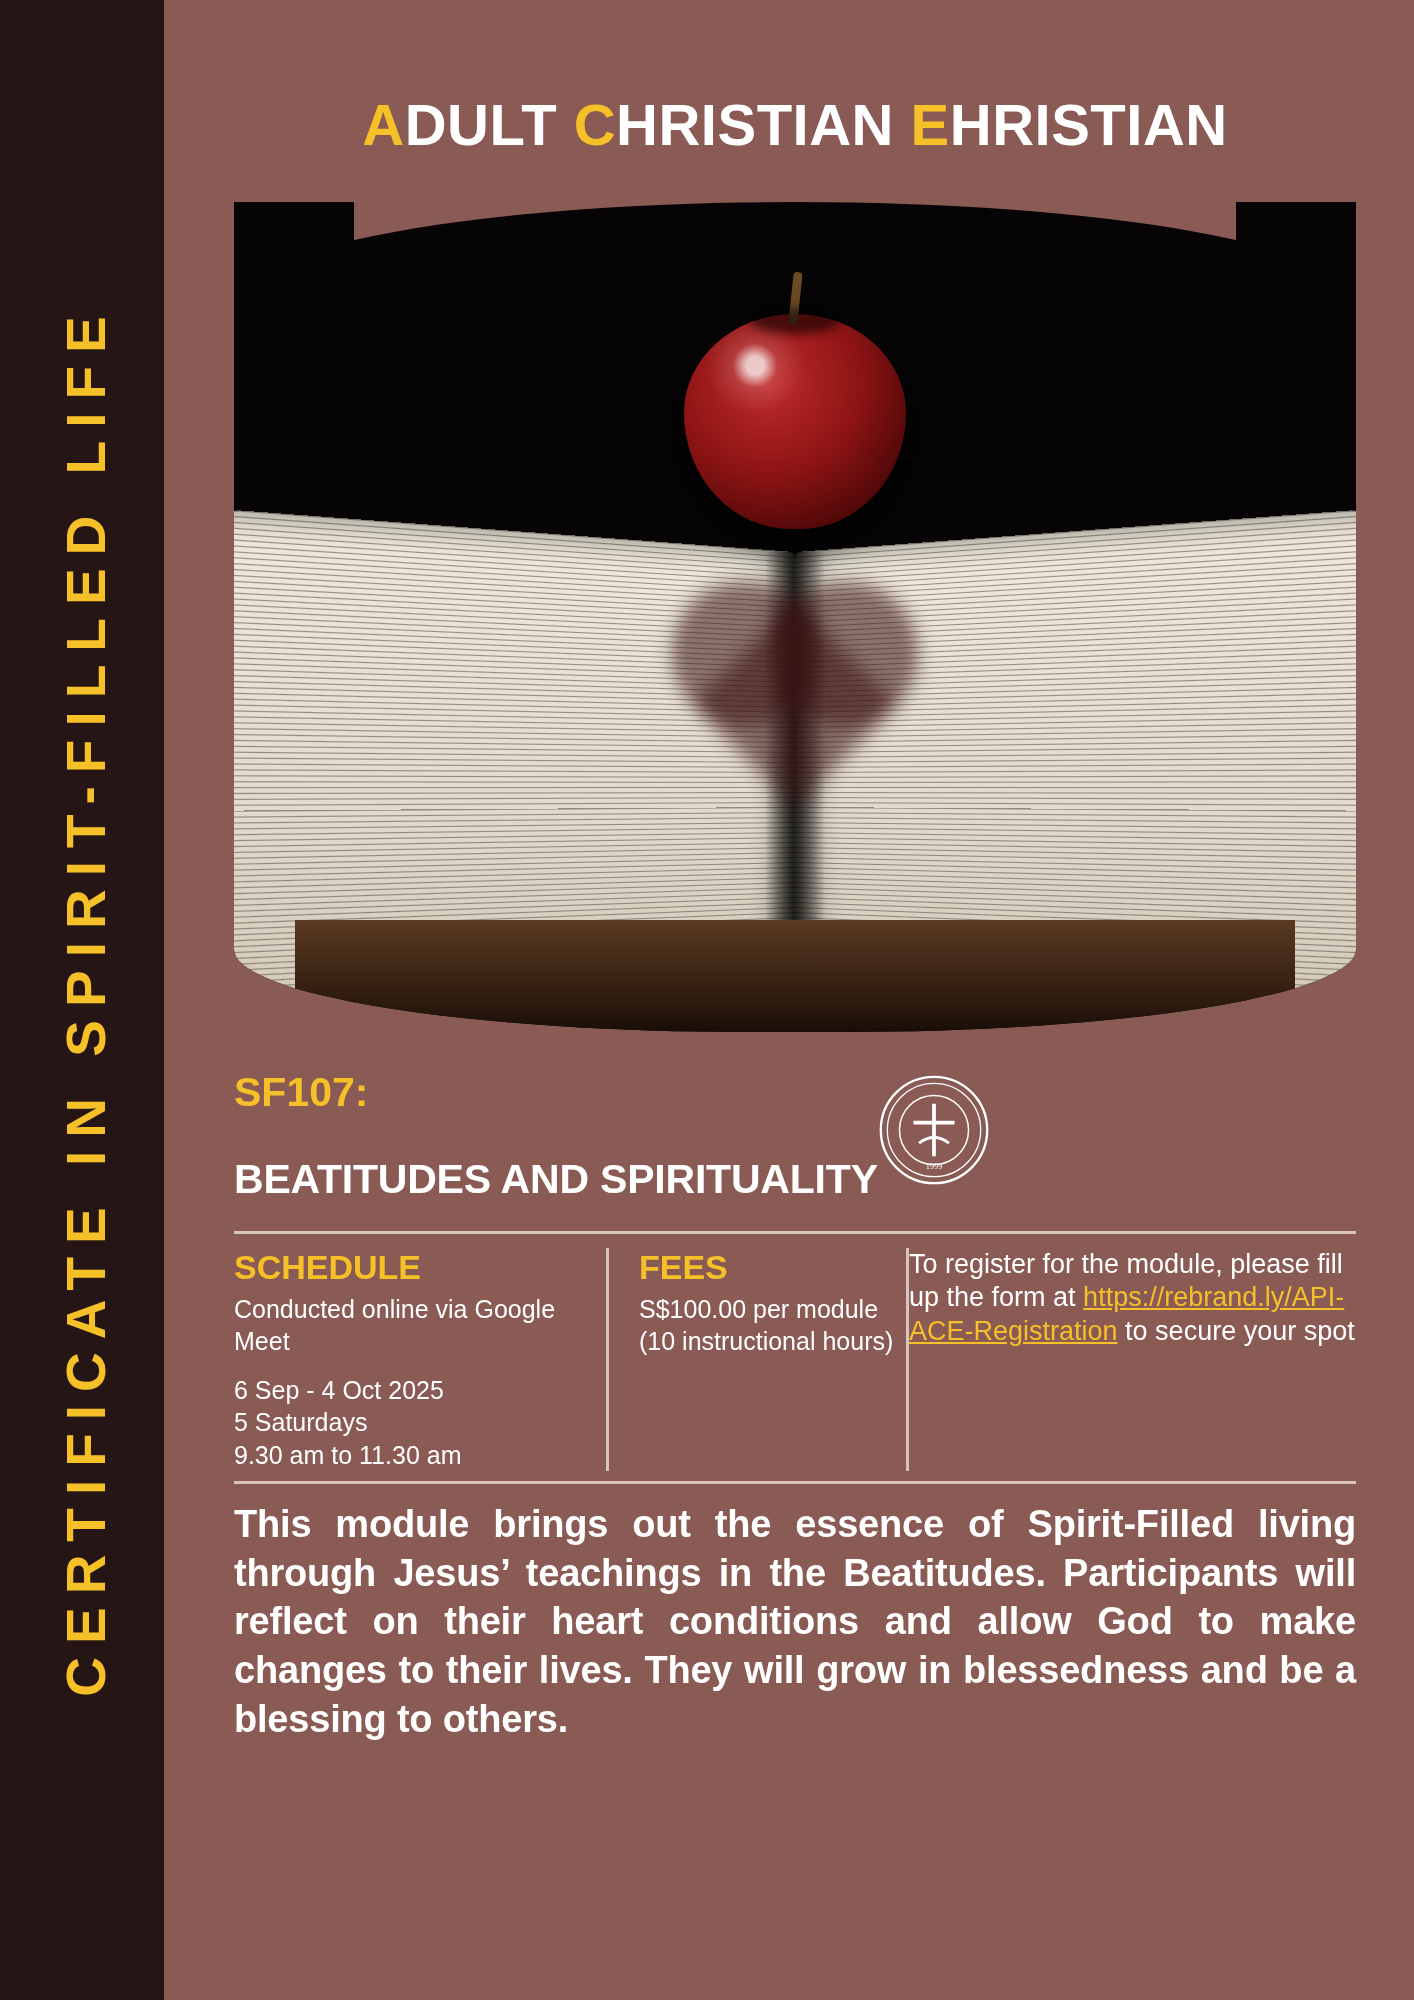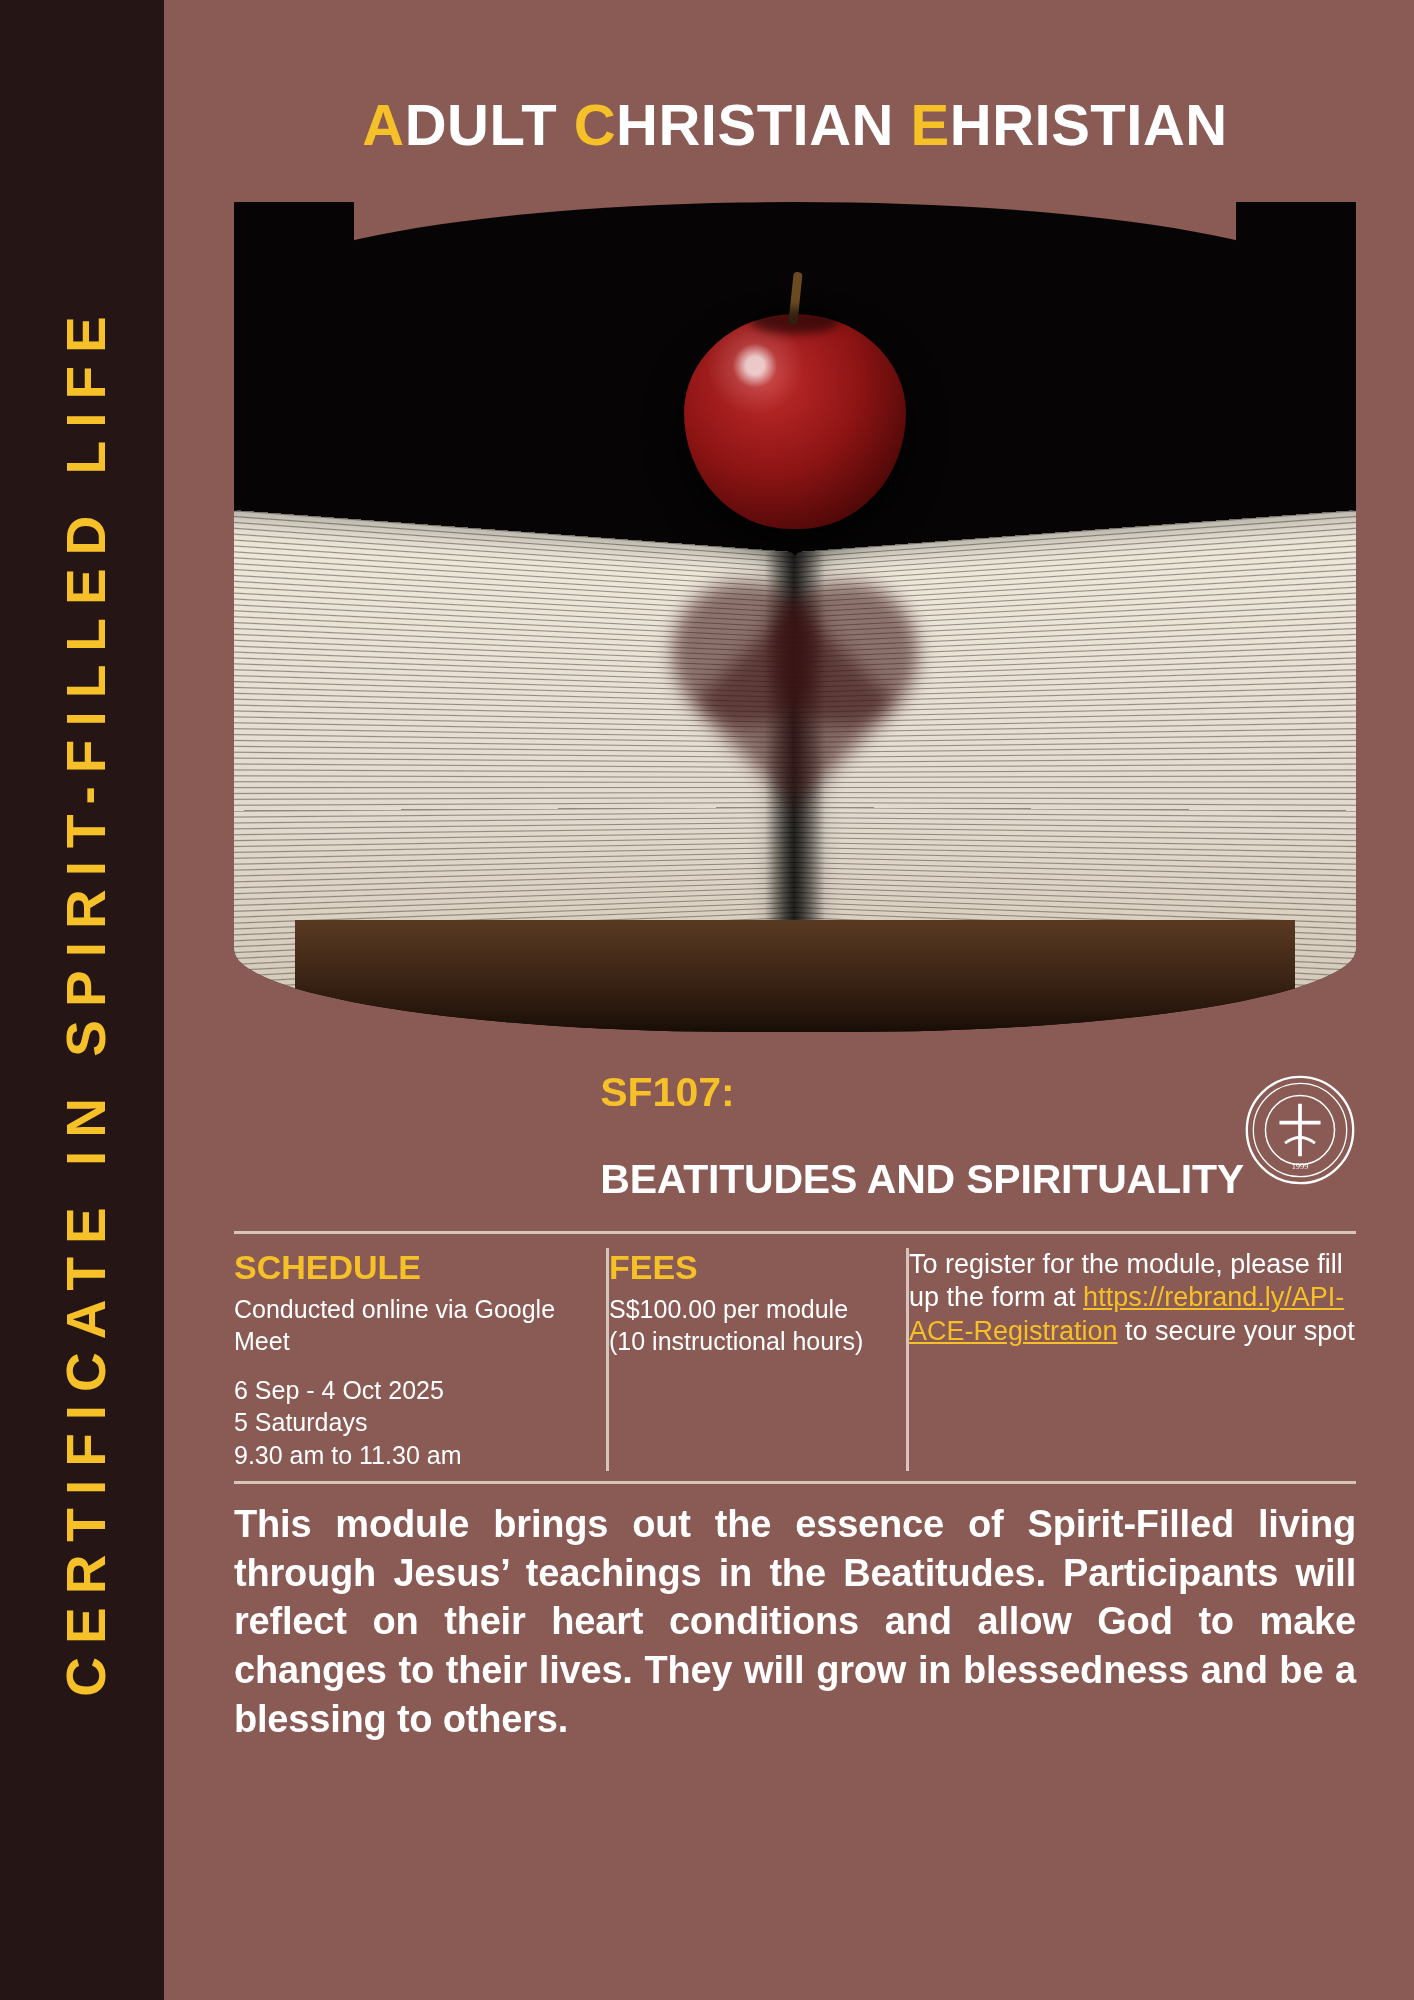--- a/index.html
+++ b/index.html
@@ -211,21 +211,21 @@
     height: 26px;
     background: rgba(0,0,0,0.55);
     border-radius: 50%;
     filter: blur(5px);
   }
 
   
   .module-row {
     display: flex;
     align-items: flex-start;
-    justify-content: flex-end;
+    justify-content: flex-start;
     margin-top: 38px;
   }
   .module-code {
     color: #f5c028;
     font-size: 41px;
     font-weight: bold;
     line-height: 1.12;
   }
   .module-name {
     color: #ffffff;
@@ -247,21 +247,21 @@
     height: 3px;
     background: #d8c4bd;
     margin-top: 28px;
   }
   .info-bar {
     display: flex;
     align-items: stretch;
     padding: 14px 0 10px 0;
   }
   .col-schedule { flex: 0 0 372px; padding-right: 10px; }
-  .col-fees { flex: 0 0 300px; border-left: 3px solid #d8c4bd; }
+  .col-fees { flex: 0 0 300px; padding-left: 30px; border-left: 3px solid #d8c4bd; }
   .col-register { flex: 1 1 auto; border-left: 3px solid #d8c4bd; }
   .col-h {
     color: #f5c028;
     font-size: 34px;
     font-weight: bold;
     margin-bottom: 6px;
   }
   .col-body {
     color: #ffffff;
     font-size: 25px;

